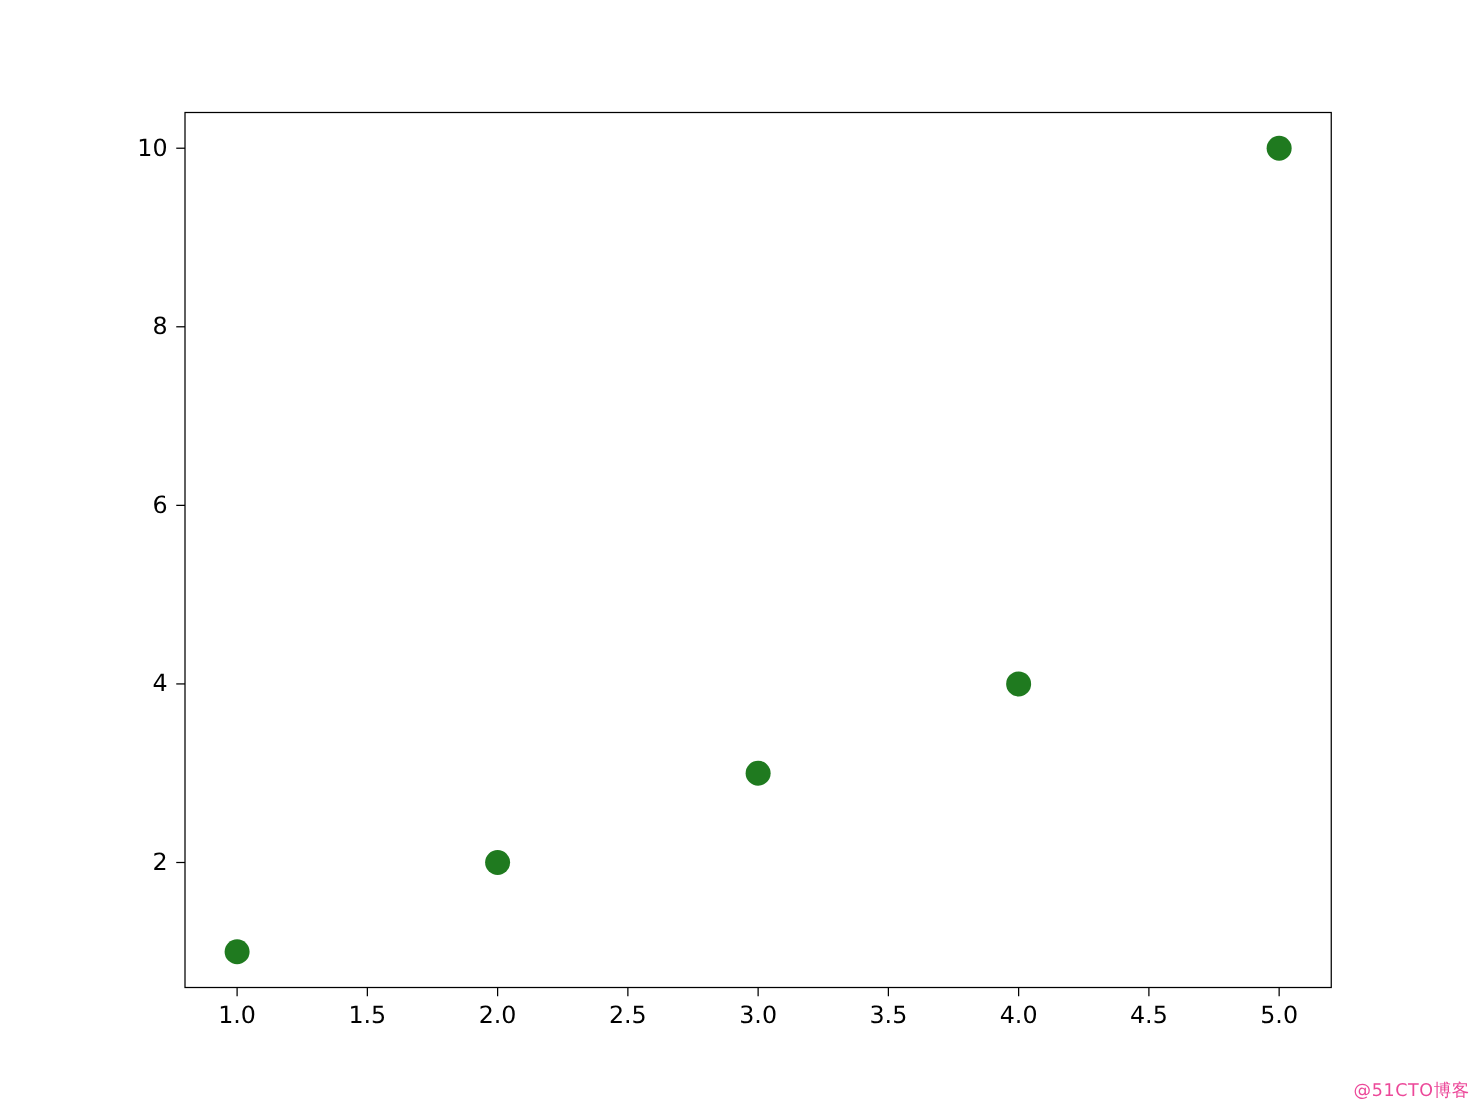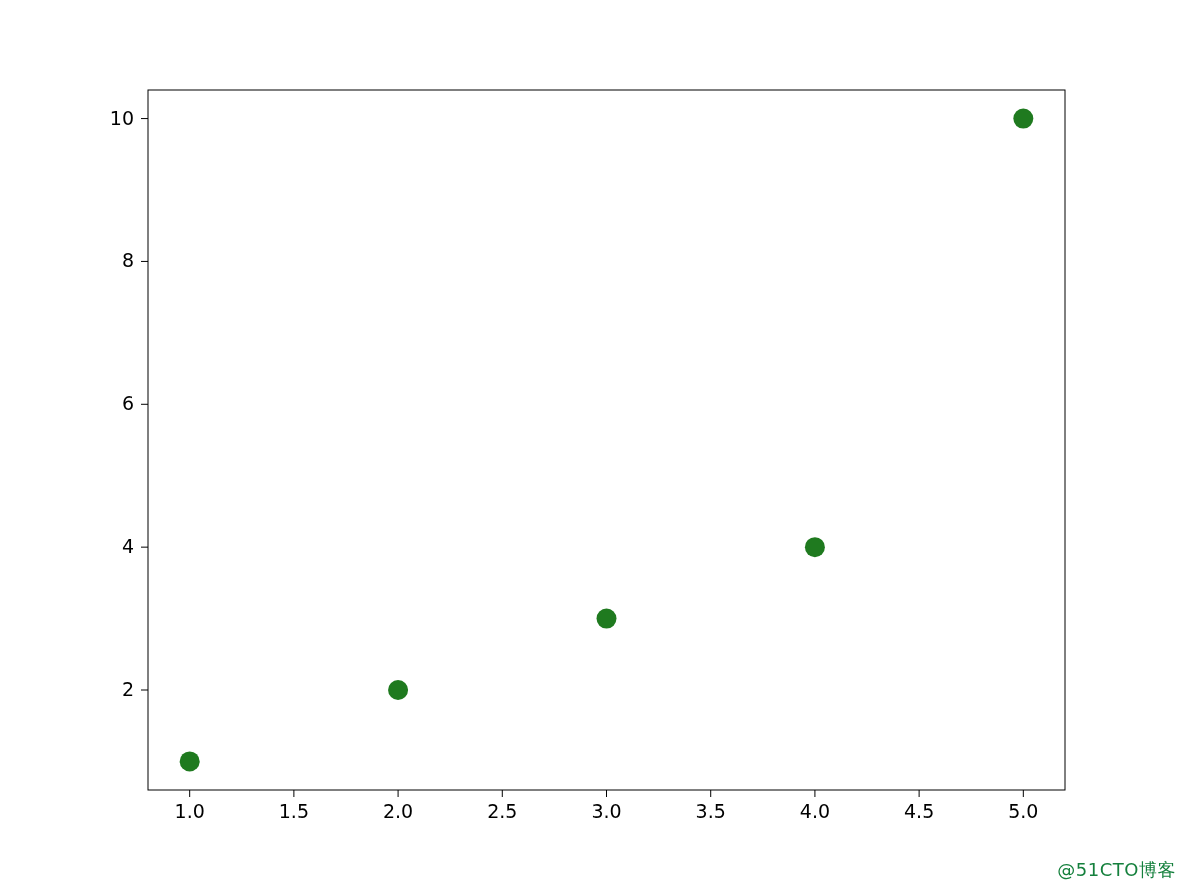--- a/index.html
+++ b/index.html
@@ -31,22 +31,22 @@
     stroke-width: 1;
   }
   .tick-label {
     font-size: 19px;
     fill: #000000;
   }
   .watermark {
     position: absolute;
     right: 8px;
     bottom: 6px;
-    font-size: 18px;
-    color: #15803d;
+    font-size: 14px;
+    color: #ec4899;
     letter-spacing: 0.5px;
   }
 </style>
 </head>
 <body>
 
 <div class="chart-container">
   <svg id="chart-svg" width="1184" height="888">
       <rect x="148" y="90" width="917" height="700" class="plot-border"></rect>
       <line x1="189.6818181818182" y1="790" x2="189.6818181818182" y2="797" class="tick"></line>

